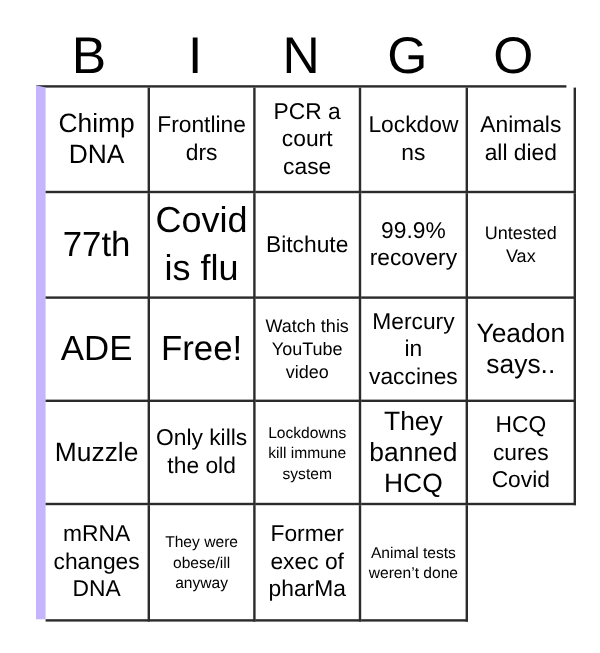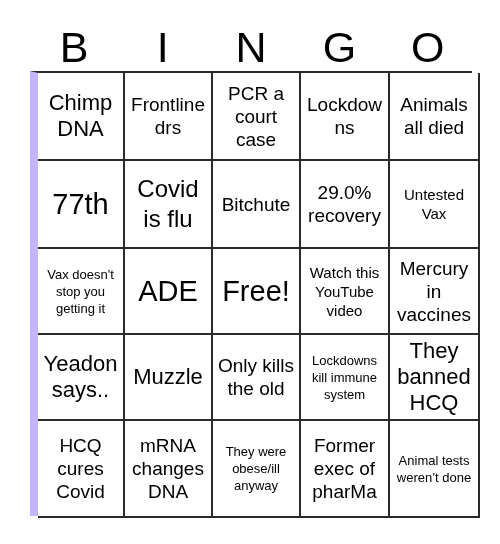--- a/index.html
+++ b/index.html
@@ -65,21 +65,21 @@
     padding: 1px 3px;
     overflow: hidden;
   }
   .cell span {
     display: block;
     width: 100%;
     word-wrap: break-word;
   }
   
   .fs-xxl span { font-size: 29px; line-height: 39px; }
-  .fs-xl  span { font-size: 24px; line-height: 30px; }
+  .fs-xl  span { font-size: 30px; line-height: 40px; }
   .fs-lg  span { font-size: 22px; line-height: 26px; }
   .fs-md  span { font-size: 19px; line-height: 23px; }
   .fs-sm  span { font-size: 15px; line-height: 19px; }
   .fs-xs  span { font-size: 13px; line-height: 17px; }
 </style>
 </head>
 <body>
 
 <div id="card">
 
@@ -122,29 +122,26 @@
     <div class="cell fs-xxl">
       <span>77th</span>
     </div>
     <div class="cell fs-xl">
       <span>Covid is flu</span>
     </div>
     <div class="cell fs-md">
       <span>Bitchute</span>
     </div>
     <div class="cell fs-md">
-      <span>29.0% recovery</span>
+      <span>99.9% recovery</span>
     </div>
     <div class="cell fs-sm">
       <span>Untested Vax</span>
     </div>
 
-    <div class="cell fs-xs">
-      <span>Vax doesn't stop you getting it</span>
-    </div>
     <div class="cell fs-xxl">
       <span>ADE</span>
     </div>
     <div class="cell fs-xxl">
       <span>Free!</span>
     </div>
     <div class="cell fs-sm">
       <span>Watch this YouTube video</span>
     </div>
     <div class="cell fs-md">

